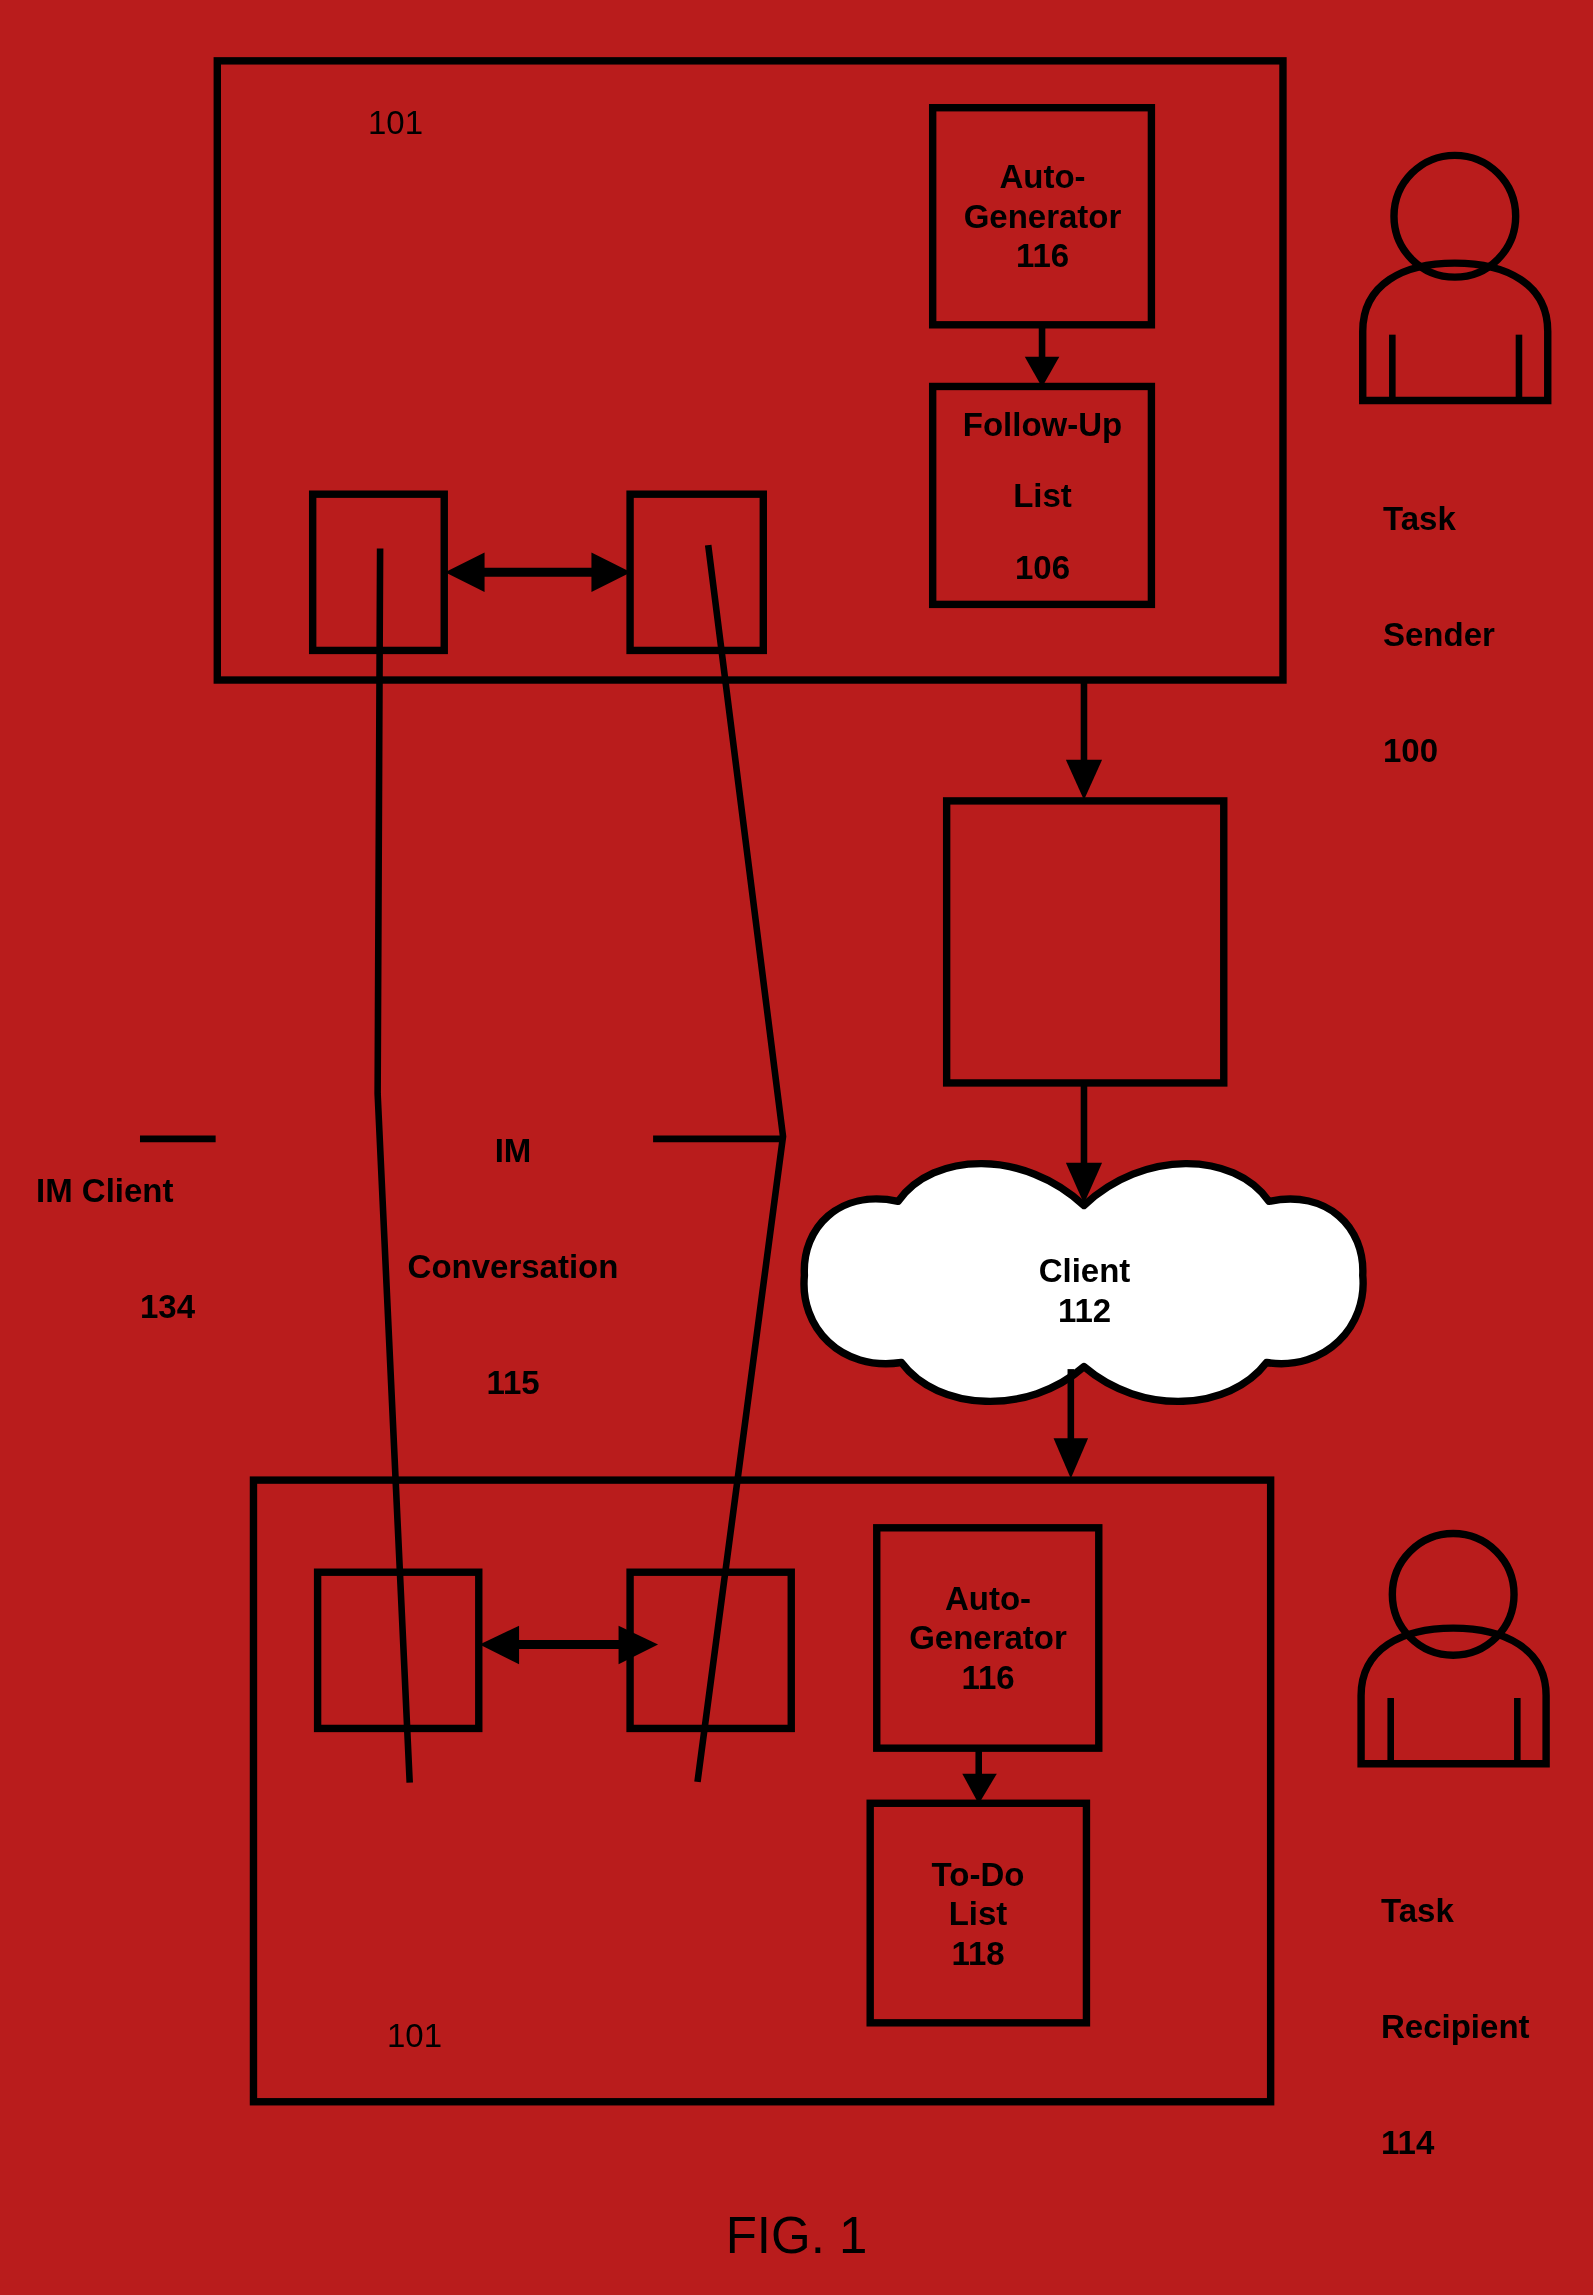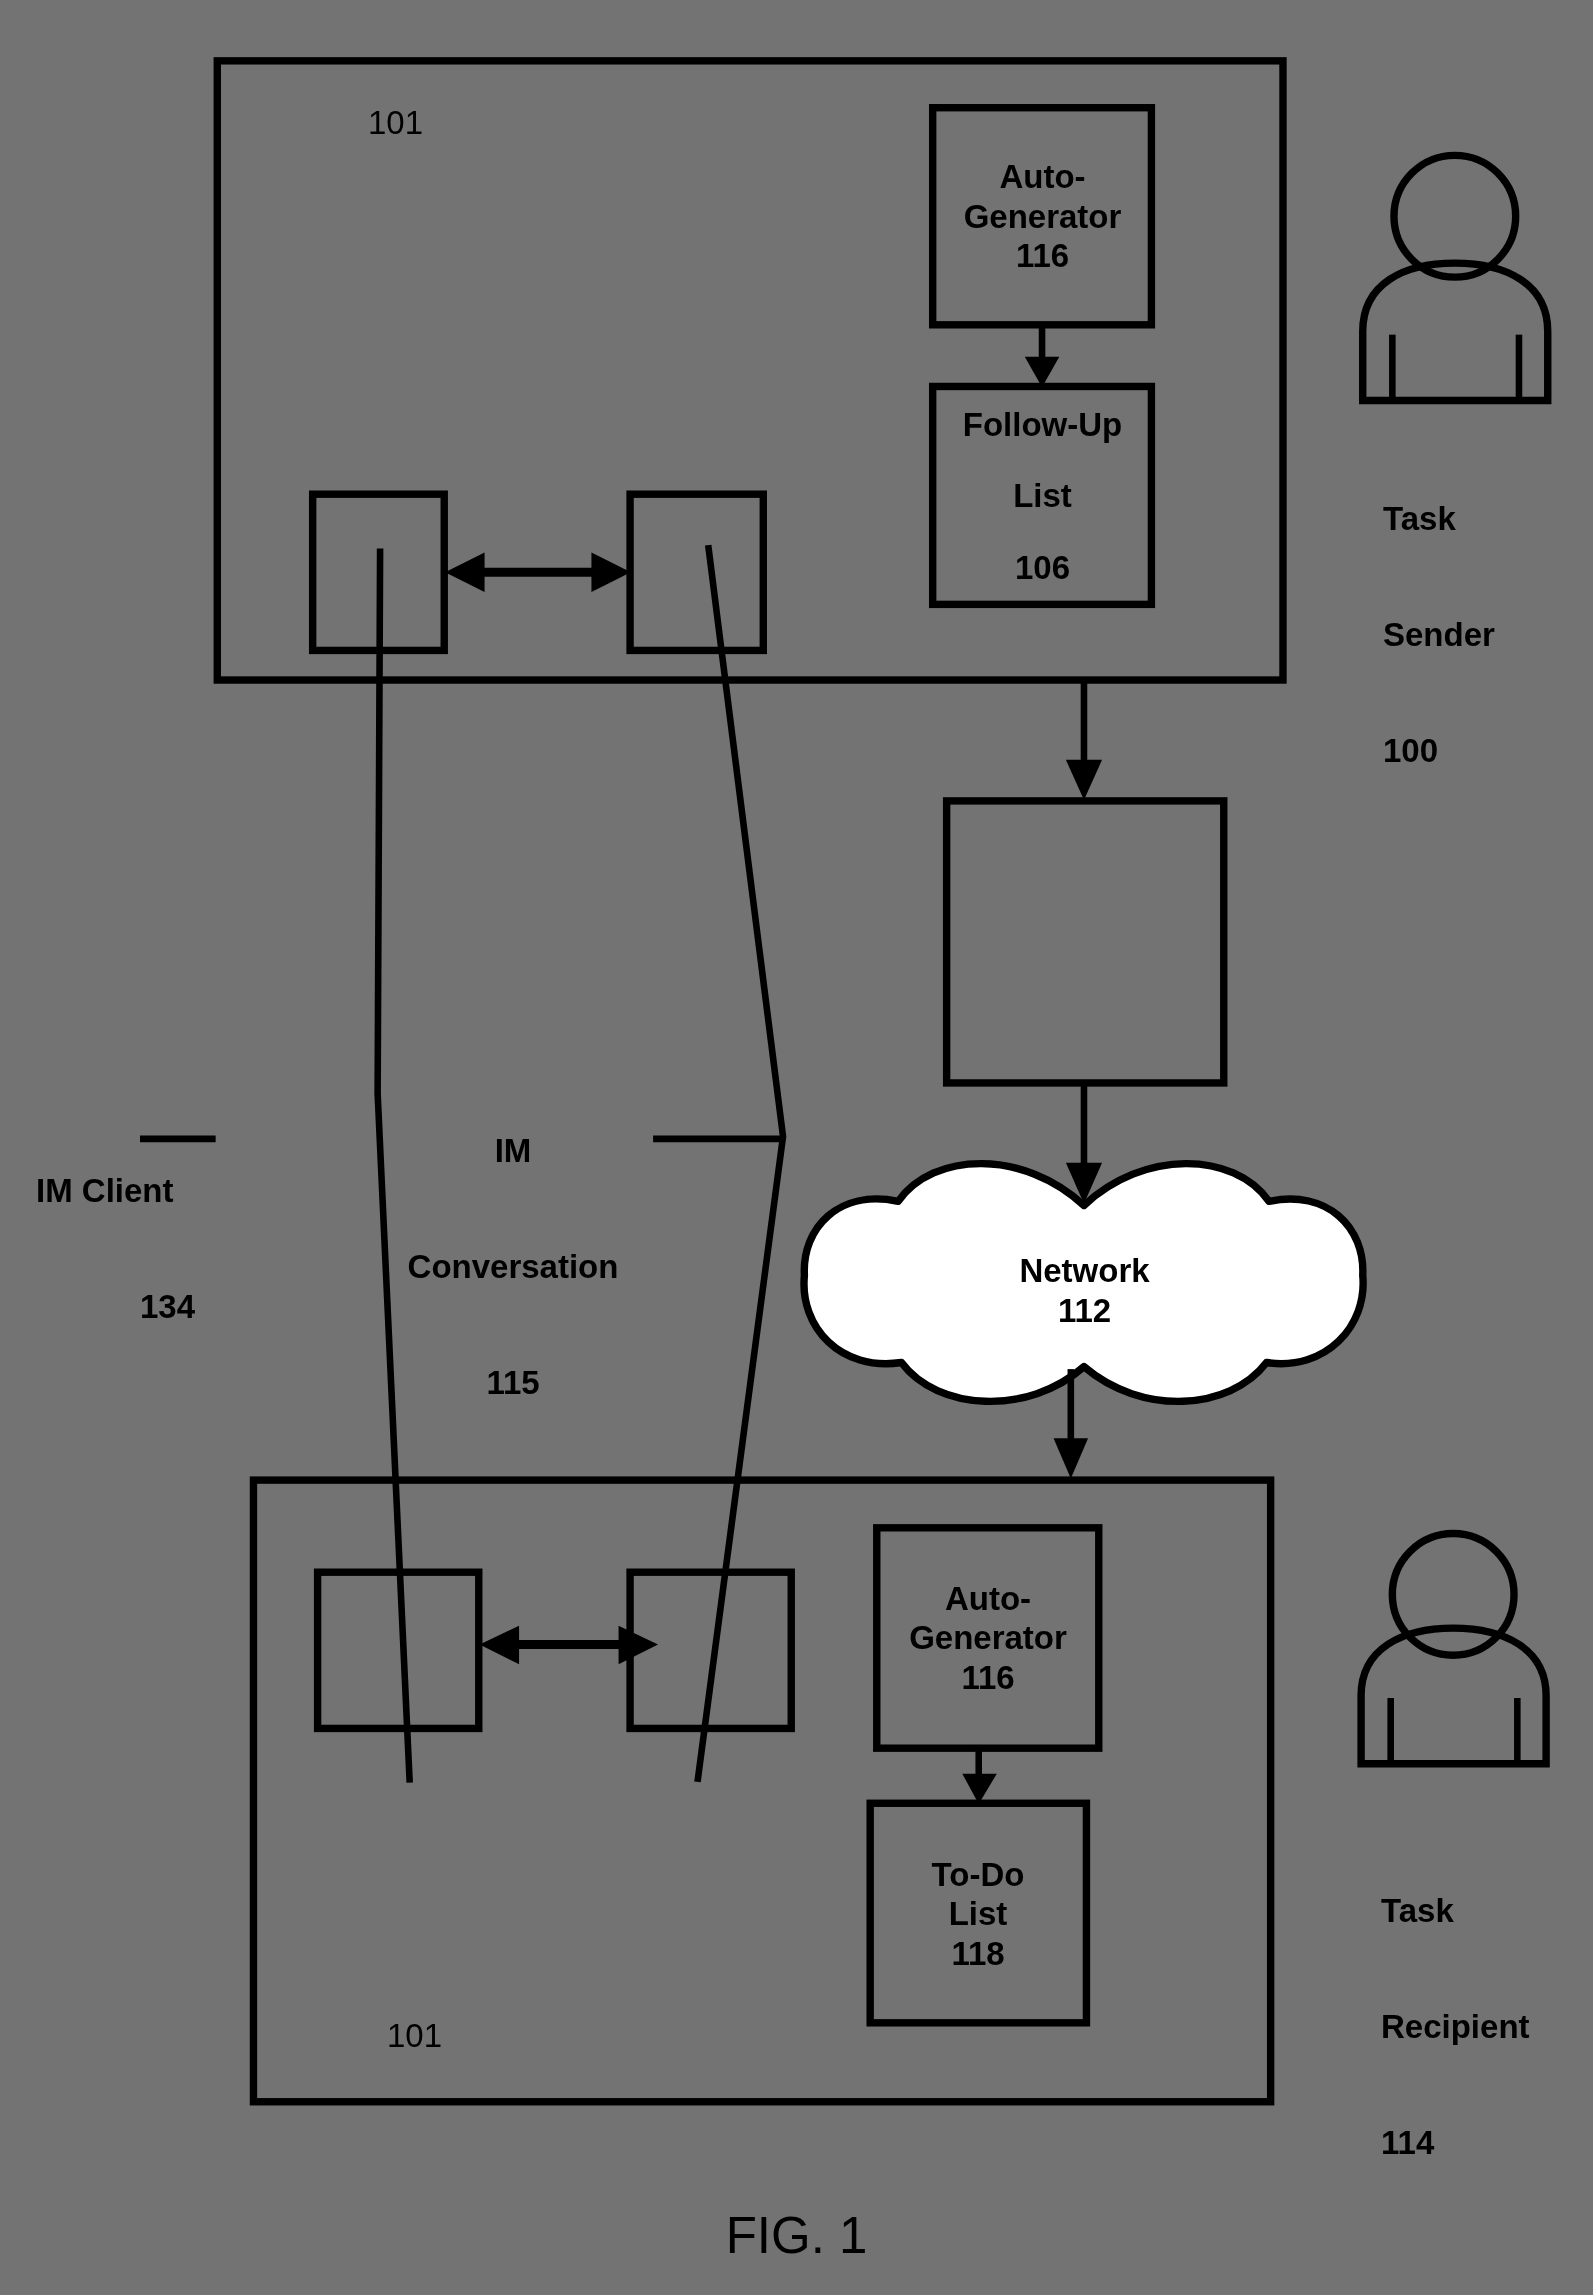--- a/index.html
+++ b/index.html
@@ -5,21 +5,21 @@
 <style>
   html, body {
     margin: 0;
     padding: 0;
     background: #ffffff;
   }
   #canvas {
     position: relative;
     width: 1594px;
     height: 2295px;
-    background: #737373;
+    background: #b91c1c;
     font-family: "Liberation Sans", sans-serif;
     overflow: hidden;
   }
   svg.layer {
     position: absolute;
     left: 0;
     top: 0;
     width: 1594px;
     height: 2295px;
     pointer-events: none;
@@ -143,21 +143,21 @@
   </div>
 
   <div class="boxtext" style="left:933px; top:387px; width:219px; height:218px; font-size:33px;gap:32px;">
     <span>Follow-Up</span>
     <span>List</span>
     <span>106</span>
   </div>
 
 
   <div class="boxtext" style="left:961px; top:1217px; width:247px; height:148px; font-size:33px;">
-    <span>Network</span>
+    <span>Client</span>
     <span>112</span>
   </div>
 
   <div class="ref-num" style="left:387px; top:2017px; font-size:33px;">101</div>
 
   <div class="boxtext" style="left:877px; top:1528px; width:222px; height:220px; font-size:33px;">
     <span>Auto-</span>
     <span>Generator</span>
     <span>116</span>
   </div>

